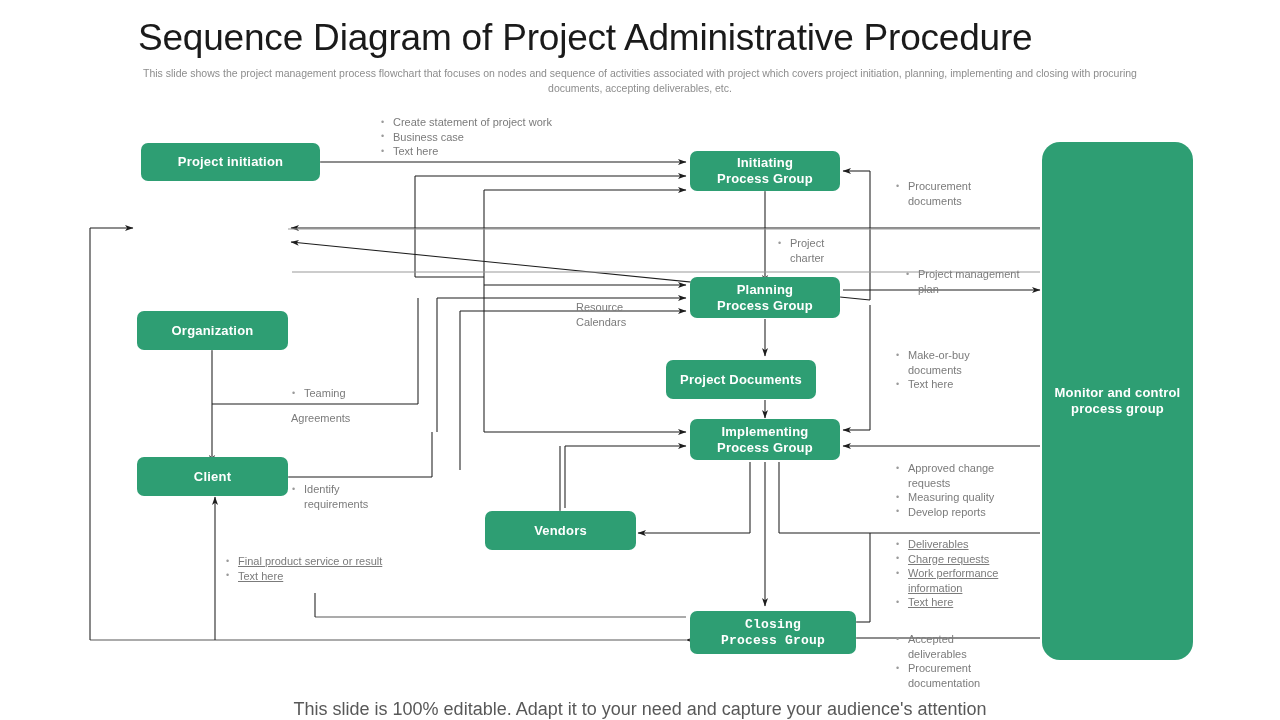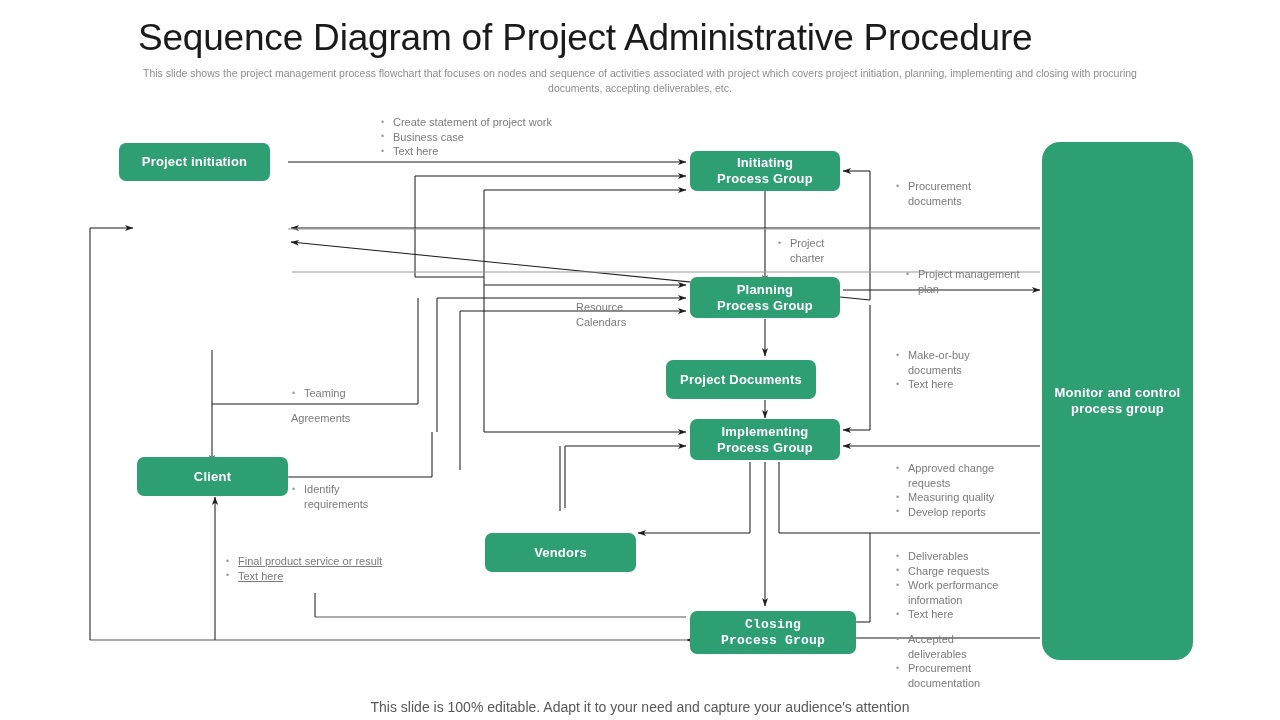--- a/index.html
+++ b/index.html
@@ -31,21 +31,21 @@
     left: 138px; top: 66px; width: 1004px;
     font-size: 10.5px;
     color: #8d8d8d;
     text-align: center;
     line-height: 15px;
   }
   #footer {
     position: absolute;
     left: 0; top: 699px; width: 1280px;
     text-align: center;
-    font-size: 14px;
+    font-size: 18px;
     color: #585858;
   }
   
   .node {
     position: absolute;
     background: #2e9e73;
     border-radius: 7px;
     color: #ffffff;
     font-weight: bold;
     font-size: 13px;
@@ -158,30 +158,33 @@
 
       <path d="M215,640 L215,497" marker-end="url(#ah)"></path>
 
       <path d="M560,511 L560,446"></path>
     </g>
   </svg>
 
   <div id="title">Sequence Diagram of Project Administrative Procedure</div>
   <div id="subtitle">This slide shows the project management process flowchart that focuses on nodes and sequence of activities associated with project which covers project initiation, planning, implementing and closing with procuring documents, accepting deliverables, etc.</div>
 
-  <div class="node" style="left:119px; top:143px; width:151px; height:38px;">
+  <div class="node" style="left:141px; top:143px; width:179px; height:38px;">
     <span>Project initiation</span>
   </div>
 
+  <div class="node" style="left:137px; top:311px; width:151px; height:39px;">
+    <span>Organization</span>
+  </div>
 
   <div class="node" style="left:137px; top:457px; width:151px; height:39px;">
     <span>Client</span>
   </div>
 
-  <div class="node" style="left:485px; top:511px; width:151px; height:39px;margin-top:22px;">
+  <div class="node" style="left:485px; top:511px; width:151px; height:39px;">
     <span>Vendors</span>
   </div>
 
   <div class="node" style="left:690px; top:151px; width:150px; height:40px;">
     <span>Initiating
 Process Group</span>
   </div>
 
   <div class="node" style="left:690px; top:277px; width:150px; height:41px;">
     <span>Planning
@@ -260,21 +263,21 @@
   </div>
 
   <div class="note" style="left:893px; top:461px; width:125px;">
     <ul>
       <li>Approved change requests</li>
       <li>Measuring quality</li>
       <li>Develop reports</li>
     </ul>
   </div>
 
-  <div class="note" style="left:893px; top:549px; width:128px;">
+  <div class="note" style="left:893px; top:537px; width:128px;text-decoration:underline;">
     <ul>
       <li>Deliverables</li>
       <li>Charge requests</li>
       <li>Work performance information</li>
       <li>Text here</li>
     </ul>
   </div>
 
   <div class="note" style="left:223px; top:554px; width:230px;text-decoration:underline;">
     <ul>

